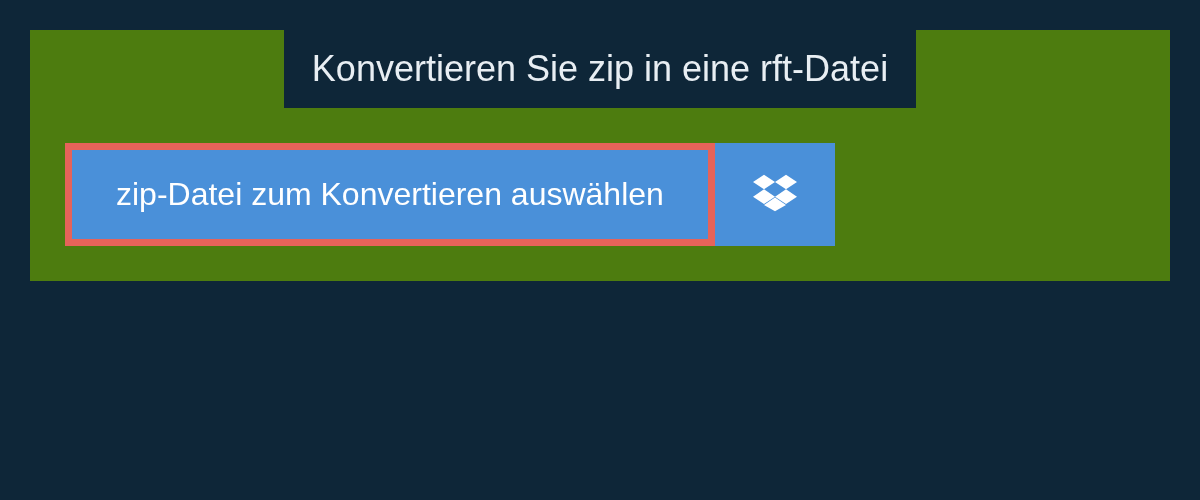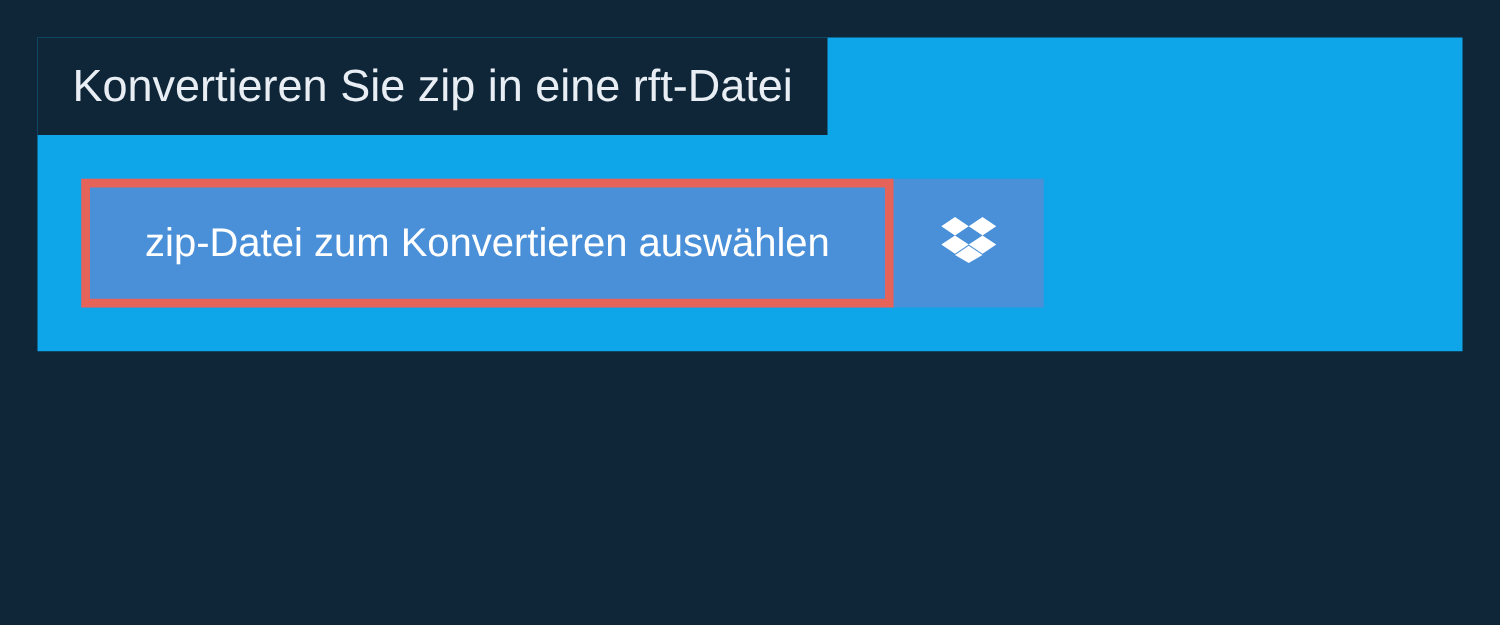--- a/index.html
+++ b/index.html
@@ -8,23 +8,24 @@
       box-sizing: border-box;
     }
     body {
       width: 1200px;
       height: 500px;
       background: #0e2638;
       font-family: -apple-system, BlinkMacSystemFont, "Segoe UI", Helvetica, Arial, sans-serif;
       overflow: hidden;
     }
     .panel {
-      background: #0ea5e9;
+      background: #4d7c0f;
       margin: 30px;
       padding-bottom: 35px;
+      text-align: center;
     }
     .title-bar {
       background: #0e2638;
       display: inline-block;
       padding: 18px 28px;
       color: #e8eef3;
       font-size: 36px;
       font-weight: 400;
     }
     .button-row {

